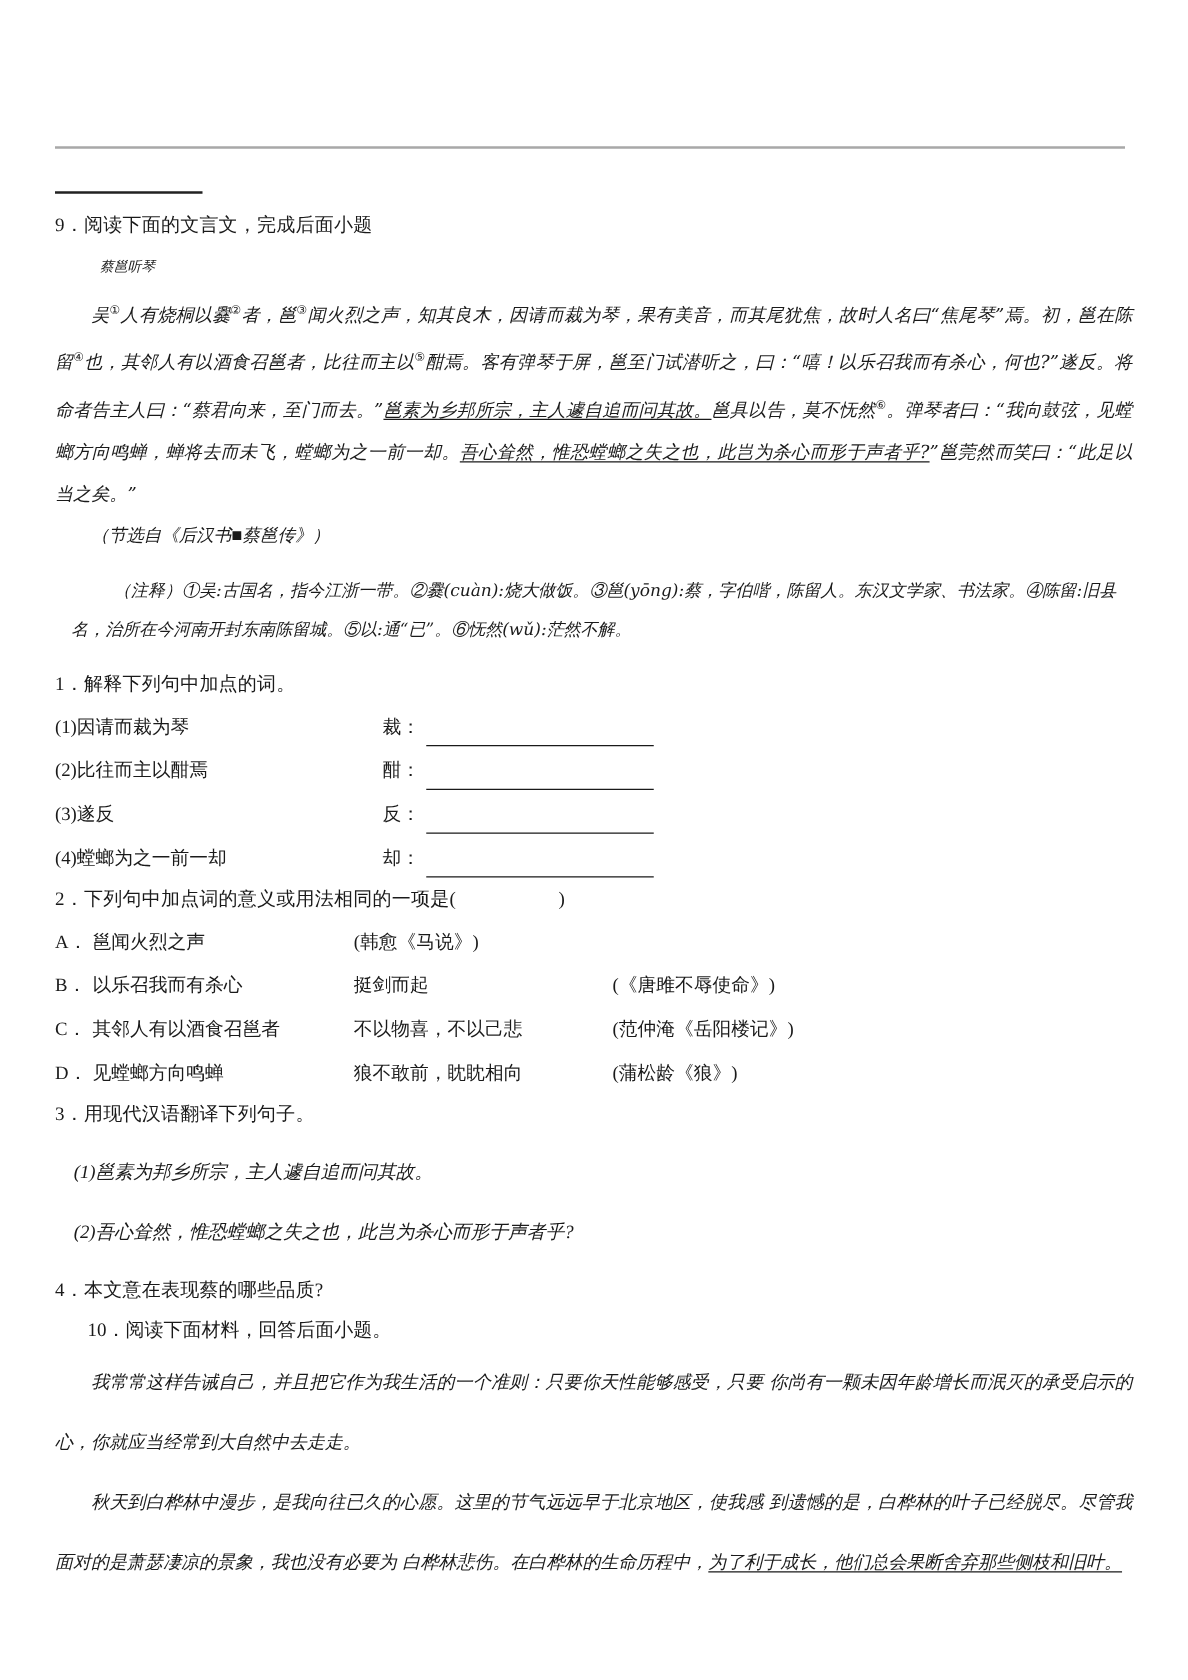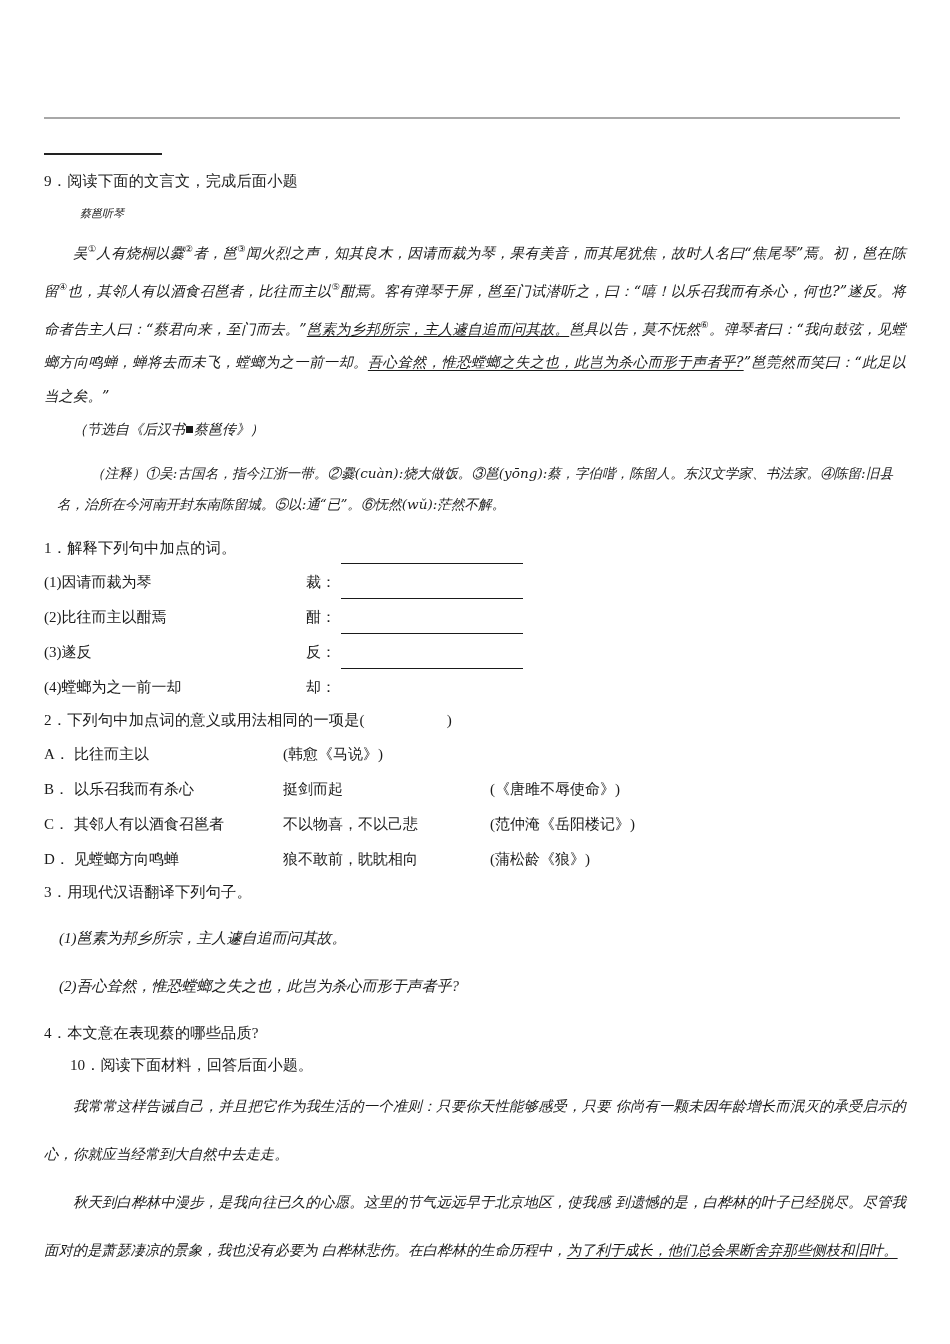--- a/index.html
+++ b/index.html
@@ -117,21 +117,21 @@
     display: inline-block;
     width: 7px;
     height: 7px;
     background: #1a1a1a;
     vertical-align: 1px;
     margin: 0 1px;
   }
   
   .blank-row {
     display: flex;
-    align-items: flex-start;
+    align-items: flex-end;
     font-size: 15px;
     line-height: 35px;
     margin: 0;
   }
   .blank-row .stem {
     width: 262px;
     flex: 0 0 262px;
   }
   .blank-row .word {
     flex: 0 0 auto;
@@ -213,21 +213,21 @@
     <div class="blank-row">
       <span class="stem">(4)螳螂为之一前一却</span>
       <span class="word">却：</span>
       <span class="rule"></span>
     </div>
 
     <p class="q-head"><span>2．下列句中加点词的意义或用法相同的一项是(</span><span style="display:inline-block;width:82px"></span><span>)</span></p>
 
     <div class="mc-row">
       <span class="opt-label">A．</span>
-      <span class="col-a">比往而主以</span>
+      <span class="col-a">邕闻火烈之声</span>
       <span class="col-c">(韩愈《马说》)</span>
     </div>
     <div class="mc-row">
       <span class="opt-label">B．</span>
       <span class="col-a">以乐召我而有杀心</span>
       <span class="col-b">挺剑而起</span>
       <span class="col-c">(《唐雎不辱使命》)</span>
     </div>
     <div class="mc-row">
       <span class="opt-label">C．</span>

